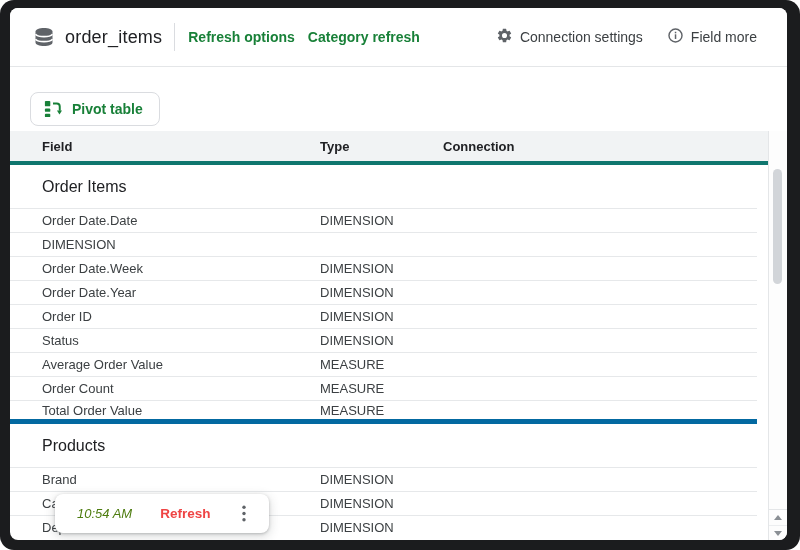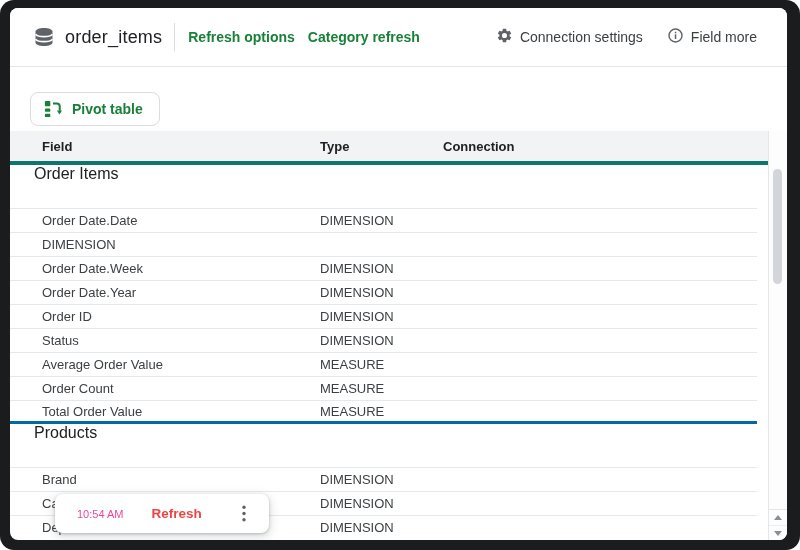--- a/index.html
+++ b/index.html
@@ -72,30 +72,30 @@
   .table-header {
     background: #f1f3f4;
     height: 34px;
     border-bottom: 4px solid #0f766e;
     margin-right: 10px;
   }
   .table-header .col-label {
     font-size: 13px; font-weight: 700; color: #202124;
   }
   .section-title-row {
-    height: 43px; display: flex; align-items: flex-start;
-    padding-left: 24px; margin-right: 30px;
+    height: 43px; display: flex; align-items: center;
+    padding-left: 32px; margin-right: 30px;
   }
   .section-title { font-size: 16px; color: #202124; }
   .field-row {
     height: 24px;
     border-top: 1px solid #e6e8ea;
     margin-right: 30px;
   }
-  .field-row.last { border-bottom: 3px solid #0369a1; }
+  .field-row.last { border-bottom: 5px solid #0369a1; }
   .field-name { font-size: 13px; color: #3c4043; }
   .field-type { font-size: 13px; color: #3c4043; }
   .field-desc { font-size: 13px; color: #3c4043; }
 
   
   .scroll-col {
     position: absolute; top: 123px; bottom: 0; right: 0; width: 19px;
     border-left: 1px solid #e4e6e8; background: #fdfdfd; z-index: 3;
   }
   .scroll-thumb {
@@ -125,21 +125,21 @@
   
   .toast {
     position: absolute; left: 45px; bottom: 7px;
     width: 214px; height: 39px;
     background: #fff; border-radius: 8px;
     box-shadow: 0 1px 3px rgba(60,64,67,.3), 0 3px 10px 2px rgba(60,64,67,.15);
     display: flex; align-items: center;
     padding: 0 14px 0 22px;
     z-index: 5;
   }
-  .toast-time { font-size: 11px; color: #ec4899; }
+  .toast-time { font-size: 13px; color: #4d7c0f; font-style: italic; }
   .toast-refresh {
     font-size: 13.5px; font-weight: 700; color: #ef4444;
     margin-left: 28px; cursor: pointer;
     background: none; border: none; font-family: "Liberation Sans", sans-serif;
   }
   .toast-more {
     margin-left: auto; width: 22px; height: 24px;
     display: flex; align-items: center; justify-content: center;
     cursor: pointer; border-radius: 50%;
   }

